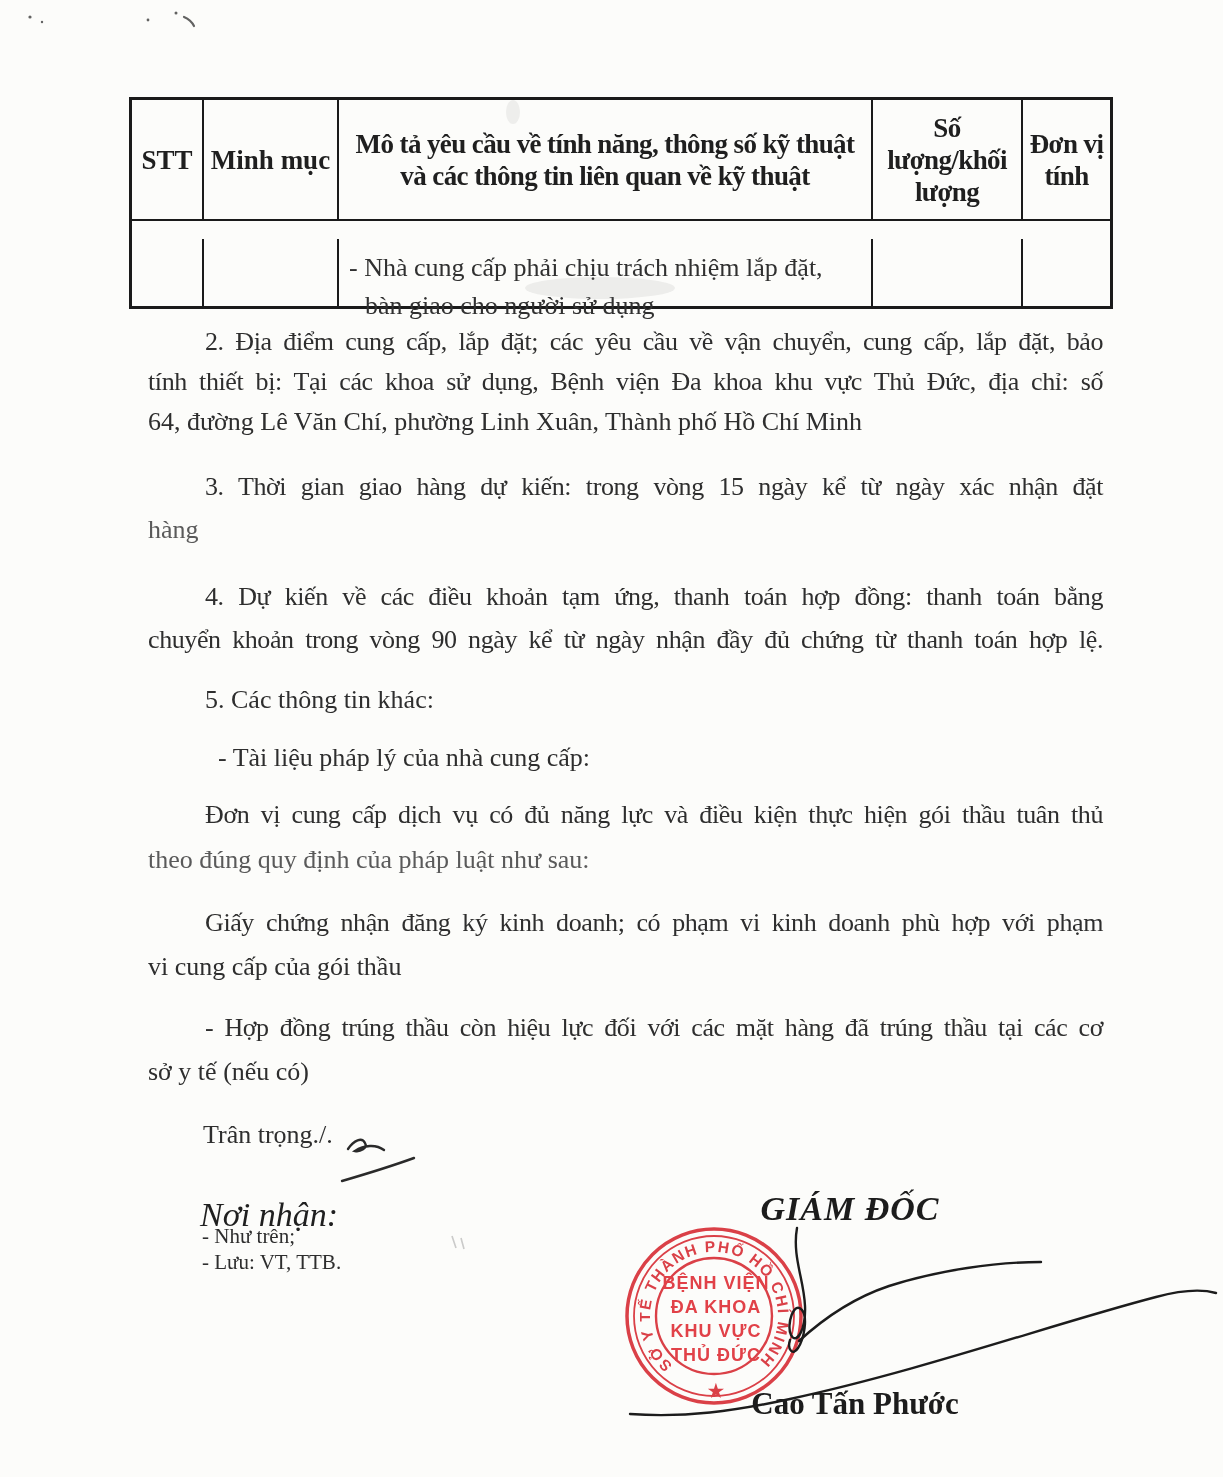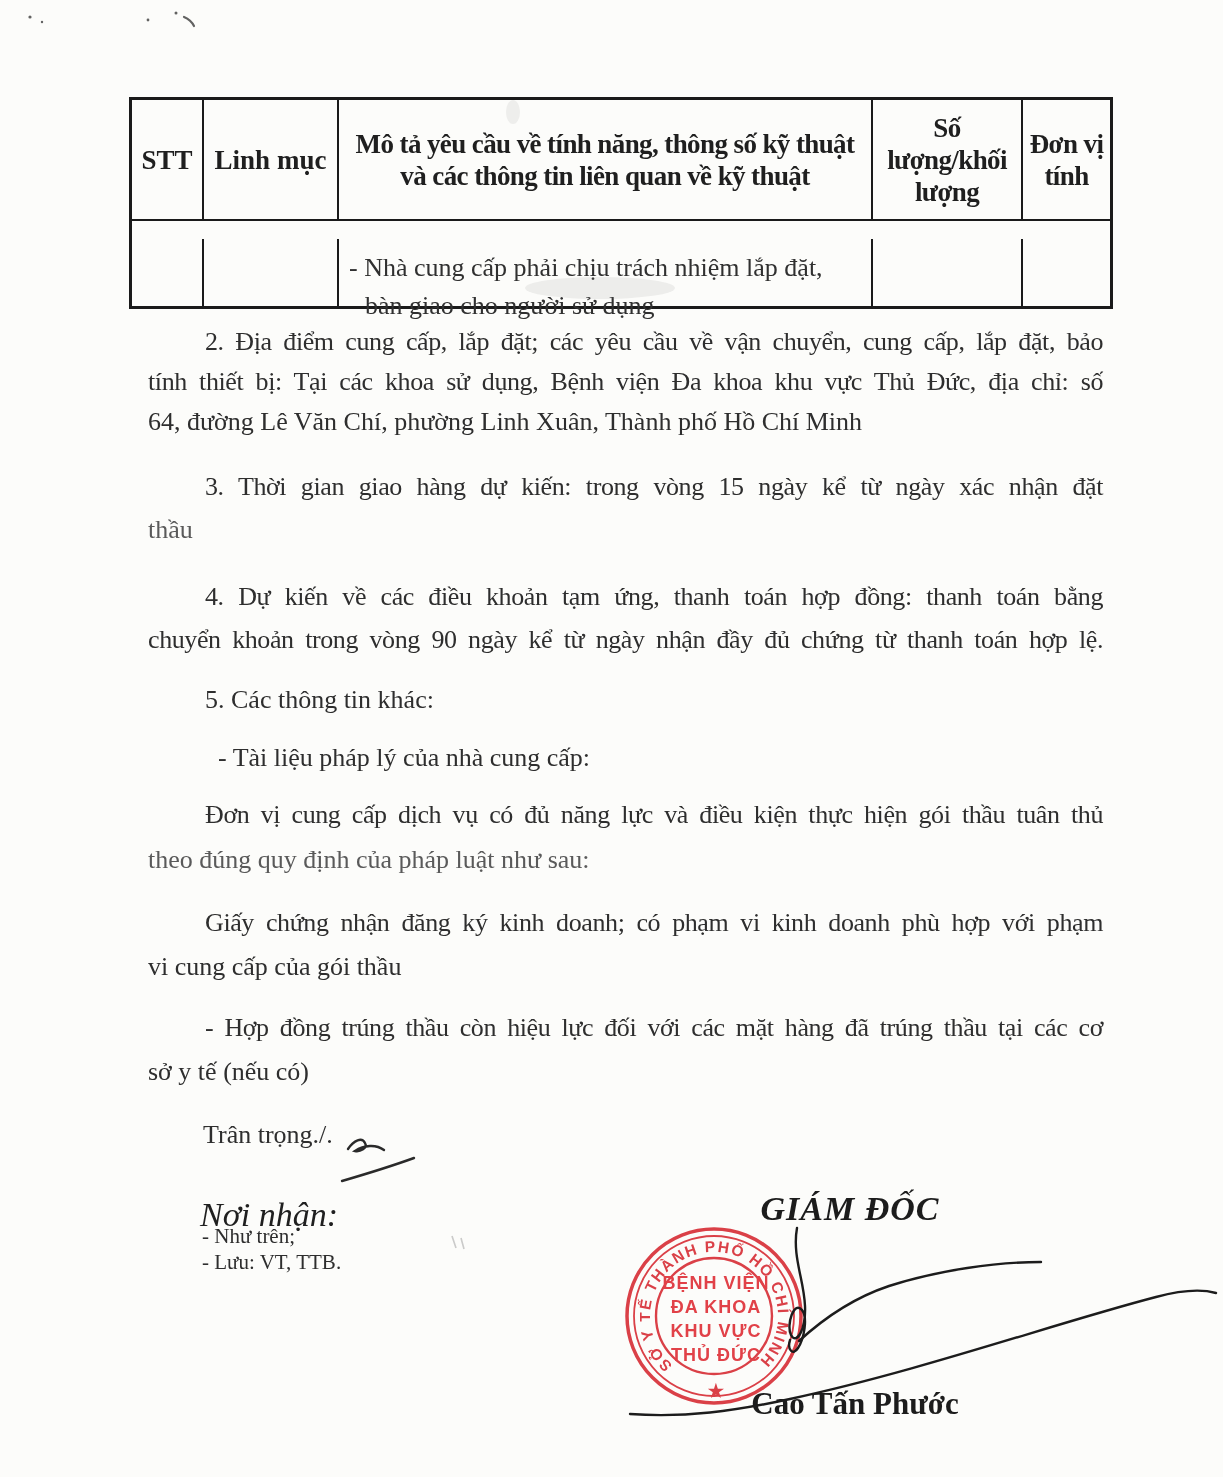--- a/index.html
+++ b/index.html
@@ -76,21 +76,21 @@
 </head>
 <body>
 
 <div class="page">
 
   <div class="tbl">
     <div class="cell hdr">
       <span>STT</span>
     </div>
     <div class="cell hdr">
-      <span>Linh mục</span>
+      <span>Minh mục</span>
     </div>
     <div class="cell hdr">
       <span class="fit">Mô tả yêu cầu về tính năng, thông số kỹ thuật</span>
       <span class="fit">và các thông tin liên quan về kỹ thuật</span>
     </div>
     <div class="cell hdr">
       <span class="fit">Số</span>
       <span class="fit">lượng/khối</span>
       <span class="fit">lượng</span>
     </div>
@@ -106,21 +106,21 @@
       <span class="l2">bàn giao cho người sử dụng</span>
     </div>
     <div class="cell last-row"></div>
     <div class="cell last-row last-col"></div>
   </div>
 
   <div class="ln just" style="top:322px;left:205px;width:898px;">2. Địa điểm cung cấp, lắp đặt; các yêu cầu về vận chuyển, cung cấp, lắp đặt, bảo</div>
   <div class="ln just" style="top:362px;left:148px;width:955px;">tính thiết bị: Tại các khoa sử dụng, Bệnh viện Đa khoa khu vực Thủ Đức, địa chỉ: số</div>
   <div class="ln" style="top:402px;left:148px;">64, đường Lê Văn Chí, phường Linh Xuân, Thành phố Hồ Chí Minh</div>
   <div class="ln just" style="top:467px;left:205px;width:898px;">3. Thời gian giao hàng dự kiến: trong vòng 15 ngày kể từ ngày xác nhận đặt</div>
-  <div class="ln fade" style="top:510px;left:148px;">thầu</div>
+  <div class="ln fade" style="top:510px;left:148px;">hàng</div>
   <div class="ln just" style="top:577px;left:205px;width:898px;">4. Dự kiến về các điều khoản tạm ứng, thanh toán hợp đồng: thanh toán bằng</div>
   <div class="ln just" style="top:620px;left:148px;width:955px;">chuyển khoản trong vòng 90 ngày kể từ ngày nhận đầy đủ chứng từ thanh toán hợp lệ.</div>
   <div class="ln" style="top:680px;left:205px;">5. Các thông tin khác:</div>
   <div class="ln" style="top:738px;left:218px;">- Tài liệu pháp lý của nhà cung cấp:</div>
   <div class="ln just" style="top:795px;left:205px;width:898px;">Đơn vị cung cấp dịch vụ có đủ năng lực và điều kiện thực hiện gói thầu tuân thủ</div>
   <div class="ln fade" style="top:840px;left:148px;">theo đúng quy định của pháp luật như sau:</div>
   <div class="ln just" style="top:903px;left:205px;width:898px;">Giấy chứng nhận đăng ký kinh doanh; có phạm vi kinh doanh phù hợp với phạm</div>
   <div class="ln" style="top:947px;left:148px;text-align:center;">vi cung cấp của gói thầu</div>
   <div class="ln just" style="top:1008px;left:205px;width:898px;">- Hợp đồng trúng thầu còn hiệu lực đối với các mặt hàng đã trúng thầu tại các cơ</div>
   <div class="ln" style="top:1052px;left:148px;">sở y tế (nếu có)</div>

